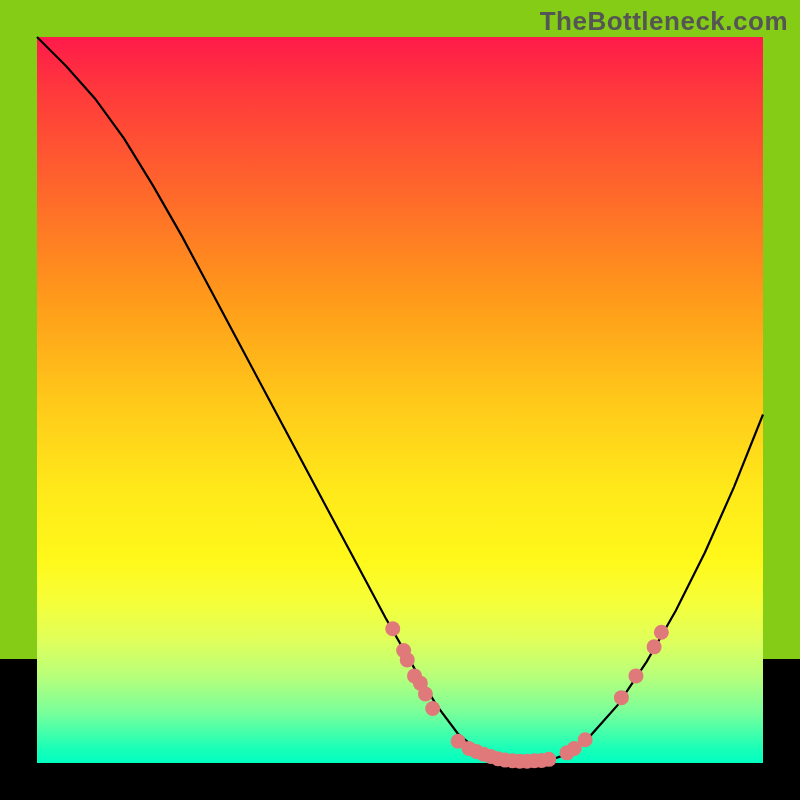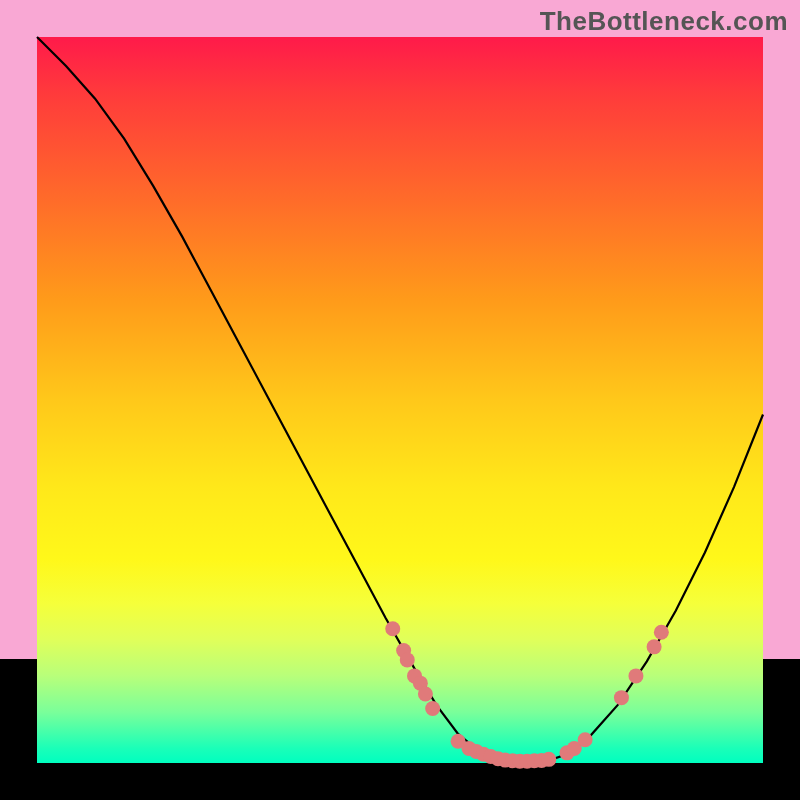--- a/index.html
+++ b/index.html
@@ -1,21 +1,21 @@
 <!DOCTYPE html>
 <html><head>
 <meta charset="utf-8">
 <style>
   * { margin: 0; padding: 0; box-sizing: border-box; }
   html, body { width: 800px; height: 800px; background: #000; overflow: hidden; }
   .frame {
     position: relative;
     width: 800px;
     height: 659px;
-    background: #f9a8d4;
+    background: #84cc16;
   }
   .watermark {
     position: absolute;
     top: 6px;
     right: 12px;
     color: #555;
     font-family: Arial, Helvetica, sans-serif;
     font-size: 26px;
     font-weight: 600;
     letter-spacing: 0.5px;

